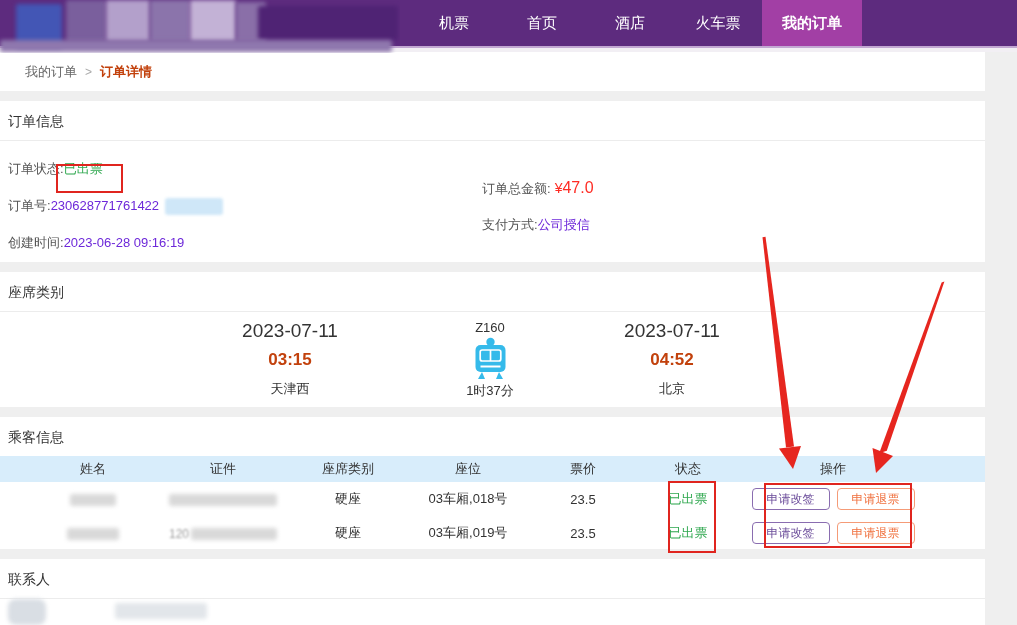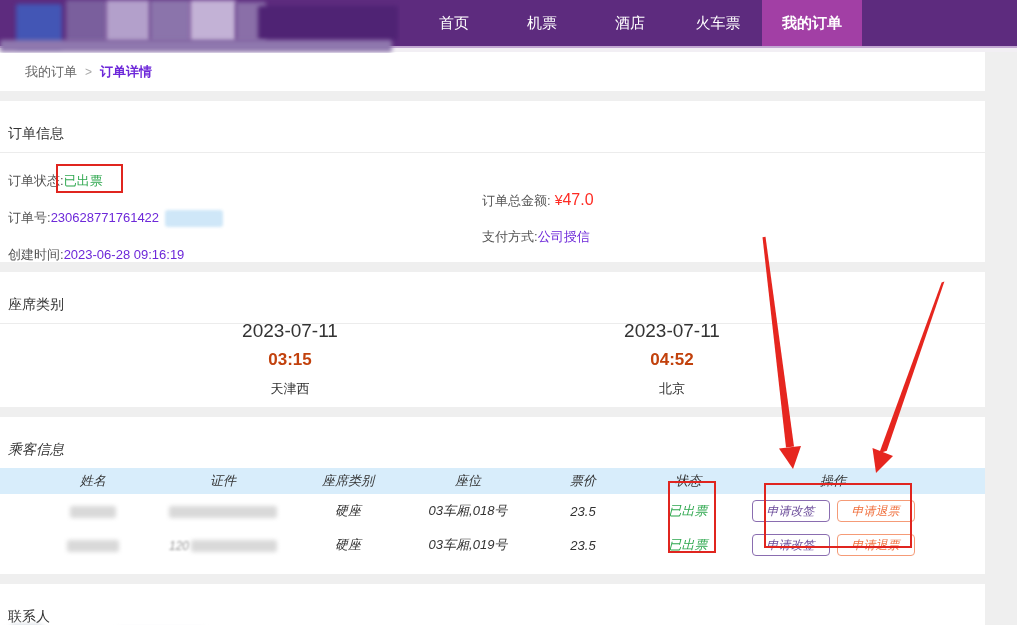--- a/index.html
+++ b/index.html
@@ -27,23 +27,23 @@
   .nav-item.active { width:100px; background:#A23FA5; font-weight:bold; }
 
   
   .content { position:relative; width:985px; background:#efefef; }
   .card { background:#fff; width:985px; }
   .gap { height:10px; background:#efefef; }
 
   .breadcrumb { height:39px; padding-left:25px; display:flex; align-items:center; font-size:13px; }
   .breadcrumb .parent { color:#666; cursor:pointer; }
   .breadcrumb .sep { color:#aaa; margin:0 8px; font-size:12px; }
-  .breadcrumb .cur { color:#6d28d9; font-weight:bold; }
-
-  .sec-title { padding:24px 8px 0 8px; font-size:14px; color:#333; }
+  .breadcrumb .cur { color:#c2410c; font-weight:bold; }
+
+  .sec-title { padding:12px 8px 0 8px; font-size:14px; color:#333; }
   .divider { border-bottom:1px solid #ececec; margin-top:9px; }
 
   
   .order-card { height:161px; }
   .order-grid { position:relative; padding-left:8px; }
   .o-row { margin-top:19px; font-size:13px; color:#555; height:18px; line-height:18px; }
   .o-val { color:#6d28d9; margin-left:0; }
   .status-green { color:#2FA84F; }
   .redact-blue { display:inline-block; vertical-align:middle; width:58px; height:17px;
                  background:#cfe7f8; border-radius:3px; filter:blur(1.5px); margin-left:6px; }
@@ -58,21 +58,21 @@
   .t-col.c2 { left:410px; top:48px; width:160px; }
   .t-col.c3 { left:572px; top:48px; width:200px; }
   .t-date { color:#333; font-size:19px; }
   .t-time { font-size:17px; font-weight:bold; color:#c2410c; margin-top:8px; }
   .t-station { margin-top:10px; color:#333; }
   .t-code { font-size:13px; color:#333; }
   .t-icon { margin-top:2px; height:44px; }
   .t-duration { margin-top:1px; color:#333; }
 
   
-  .passenger-card { height:157px;font-style:italic; }
+  .passenger-card { height:132px; }
   .ptable-head, .ptable-row { display:grid; padding-left:28px;
     grid-template-columns:130px 130px 120px 120px 110px 100px 190px; align-items:center; }
   .ptable-head { height:26px; margin-top:9px; background:#D8EDFB; font-size:13px; color:#333; }
   .ptable-head > div { text-align:center; }
   .ptable-row { height:34px; font-size:13px; color:#333; }
   .ptable-row > div { text-align:center; }
   .blur-block { display:inline-block; background:#d9d9d9; border-radius:2px;
                 filter:blur(2px); height:12px; vertical-align:middle; }
   .id-prefix { color:#9a9a9a; filter:blur(0.8px); font-size:12px; margin-right:2px; vertical-align:middle;}
   .btn { display:inline-block; font-size:12px; line-height:1; padding:4px 14px; border-radius:4px;
@@ -105,22 +105,22 @@
       <div class="blk b1"></div>
       <div class="blk b2"></div>
       <div class="blk b3"></div>
       <div class="blk b4"></div>
       <div class="blk b5"></div>
       <div class="blk b6"></div>
       <div class="blk b7"></div>
       <div class="blk b8"></div>
     </div>
     <nav>
+      <div class="nav-item">机票</div>
       <div class="nav-item">首页</div>
-      <div class="nav-item">机票</div>
       <div class="nav-item">酒店</div>
       <div class="nav-item">火车票</div>
       <div class="nav-item active">我的订单</div>
     </nav>
   </header>
   <div class="header-band"></div>
 
   <div class="content">
 
     <div class="card breadcrumb">
@@ -155,20 +155,35 @@
     </section>
     <div class="gap"></div>
 
     <section class="card train-card">
       <div class="sec-title">座席类别</div>
       <div class="divider"></div>
       <div class="t-col c1">
         <div class="t-date">2023-07-11</div>
         <div class="t-time">03:15</div>
         <div class="t-station">天津西</div>
+      </div>
+      <div class="t-col c2">
+        <div class="t-code">Z160</div>
+        <div class="t-icon">
+          <svg width="37" height="44" viewBox="0 0 37 44">
+            <circle cx="18.5" cy="5" r="4.2" fill="#35BAEA"></circle>
+            <rect x="3.5" y="8" width="30" height="27" rx="5" fill="#35BAEA"></rect>
+            <rect x="8.2" y="13" width="20.6" height="11" rx="2" fill="none" stroke="#fff" stroke-width="1.7"></rect>
+            <line x1="18.5" y1="13" x2="18.5" y2="24" stroke="#fff" stroke-width="1.7"></line>
+            <line x1="8.5" y1="29.5" x2="28.5" y2="29.5" stroke="#fff" stroke-width="2"></line>
+            <path d="M10 35 L6 42 L13 42 Z" fill="#35BAEA"></path>
+            <path d="M27 35 L31 42 L24 42 Z" fill="#35BAEA"></path>
+          </svg>
+        </div>
+        <div class="t-duration">1时37分</div>
       </div>
       <div class="t-col c3">
         <div class="t-date">2023-07-11</div>
         <div class="t-time">04:52</div>
         <div class="t-station">北京</div>
       </div>
     </section>
     <div class="gap"></div>
 
     <section class="card passenger-card">

